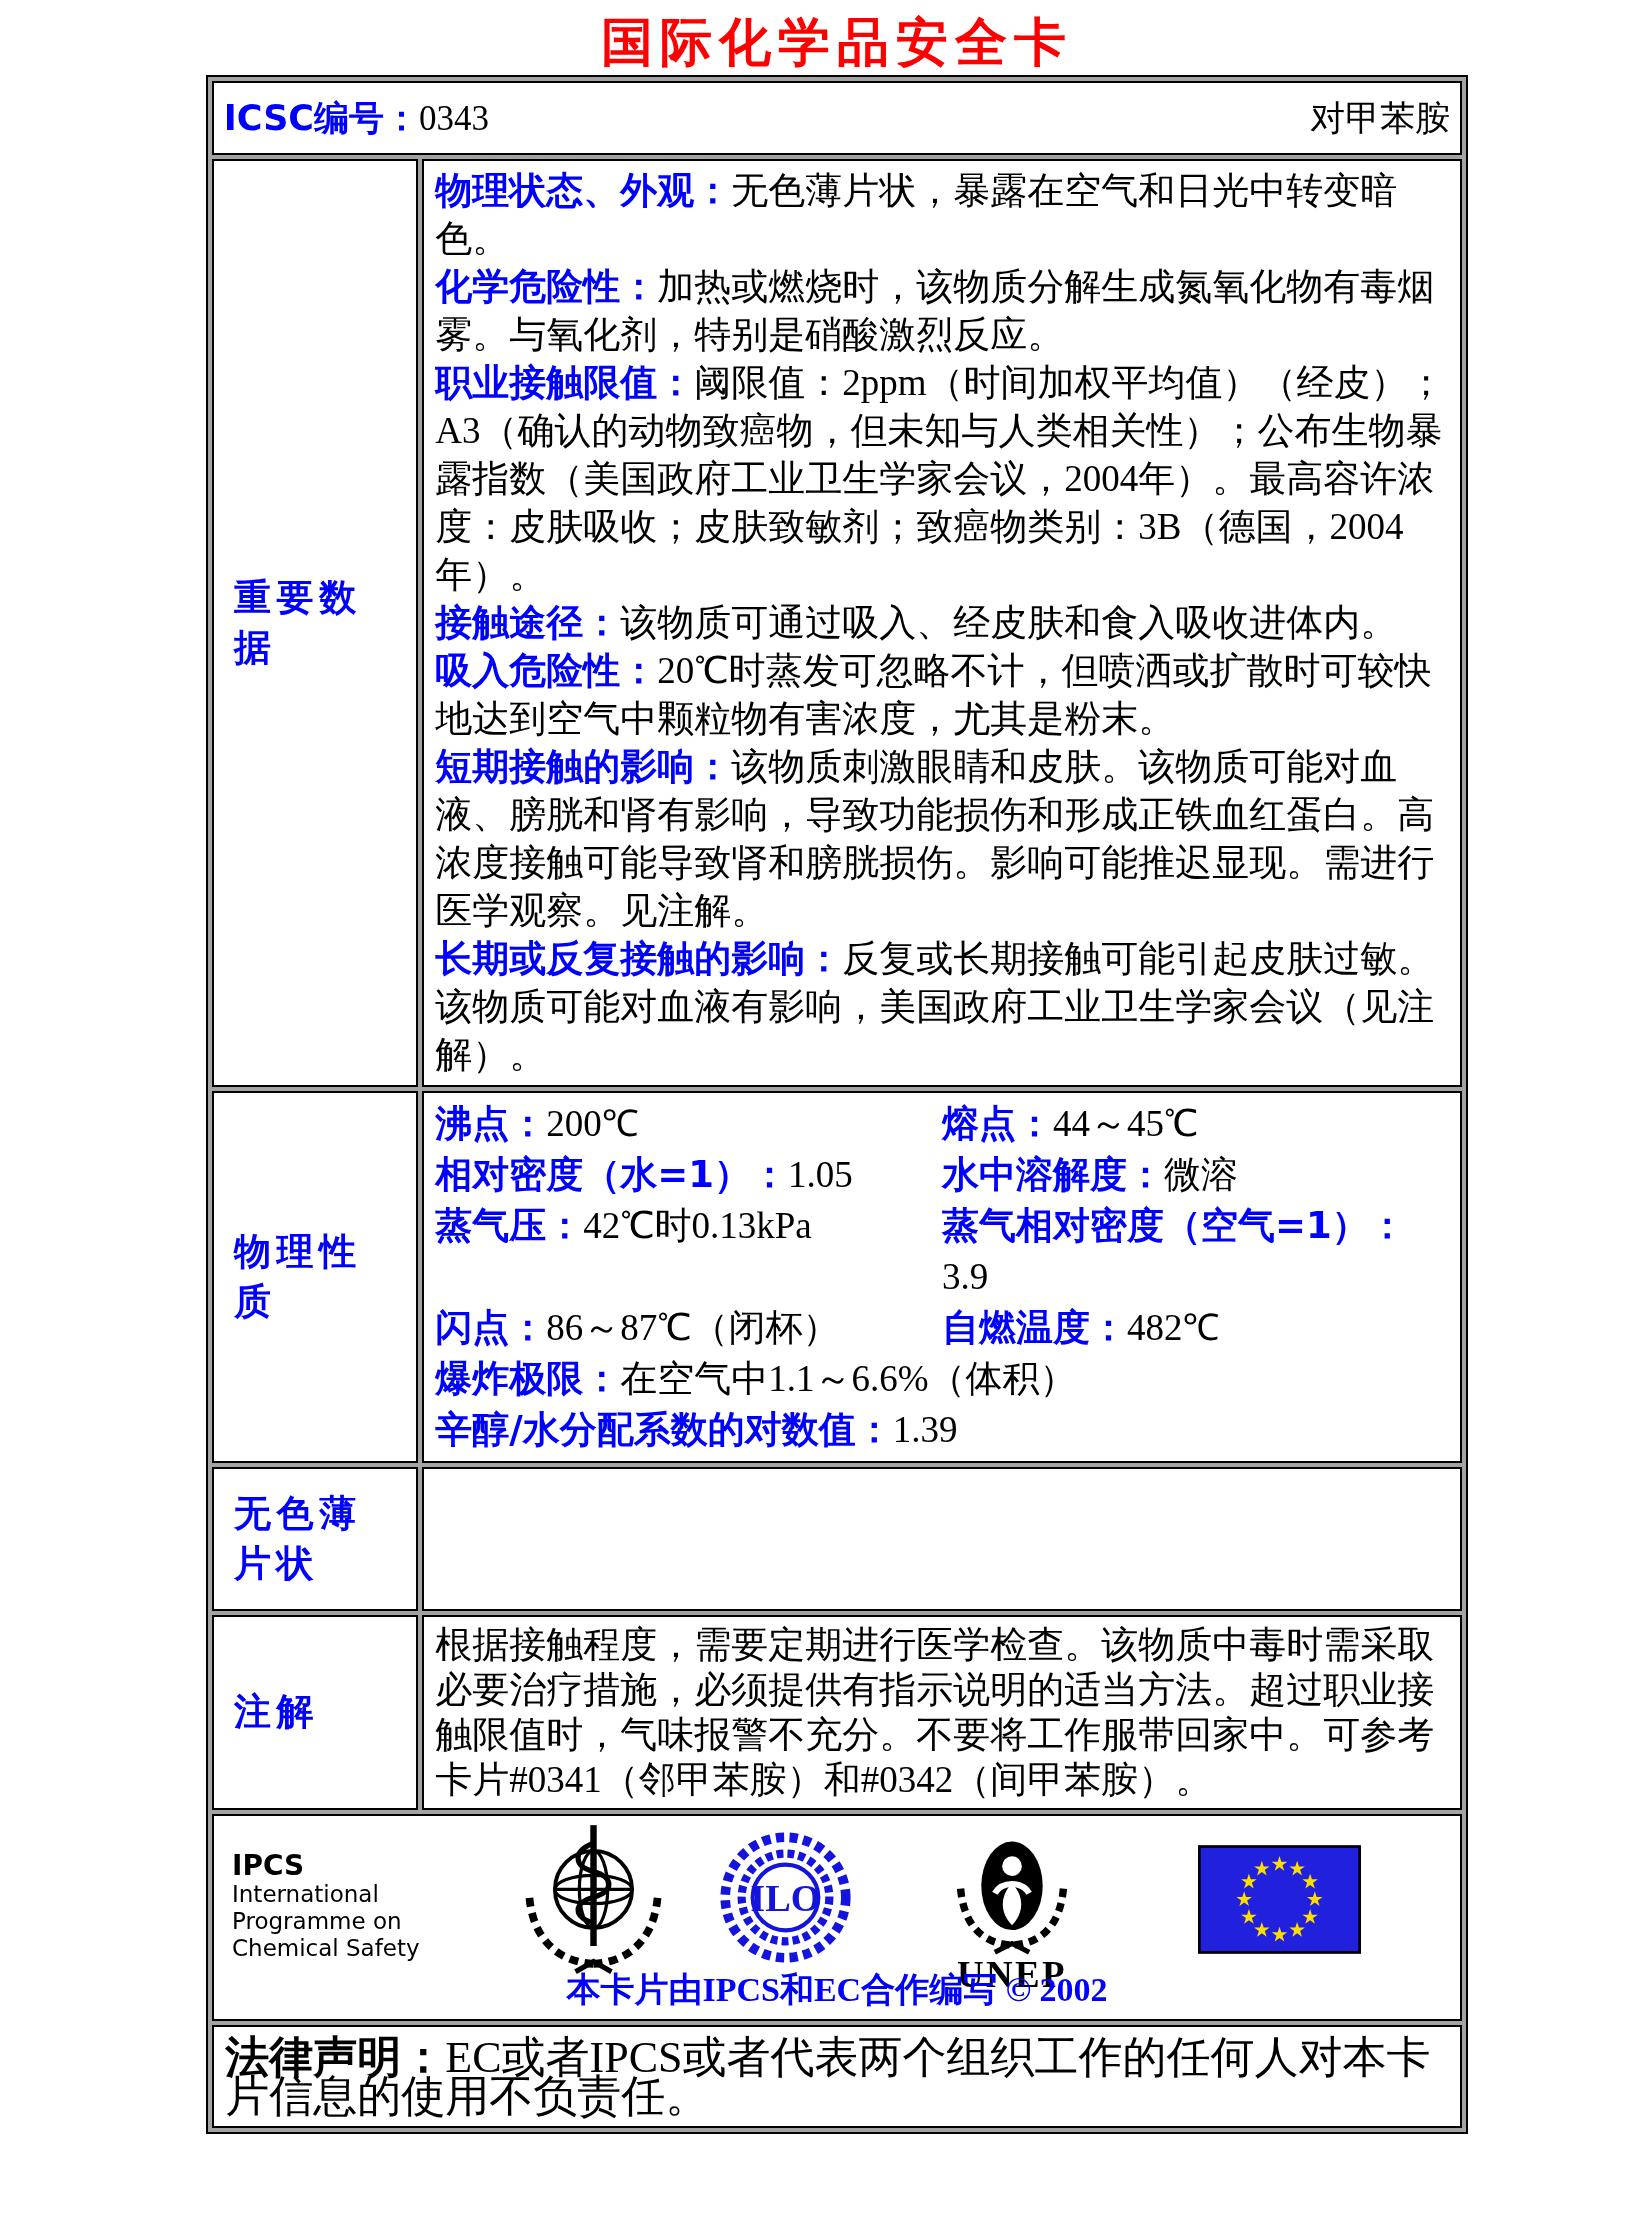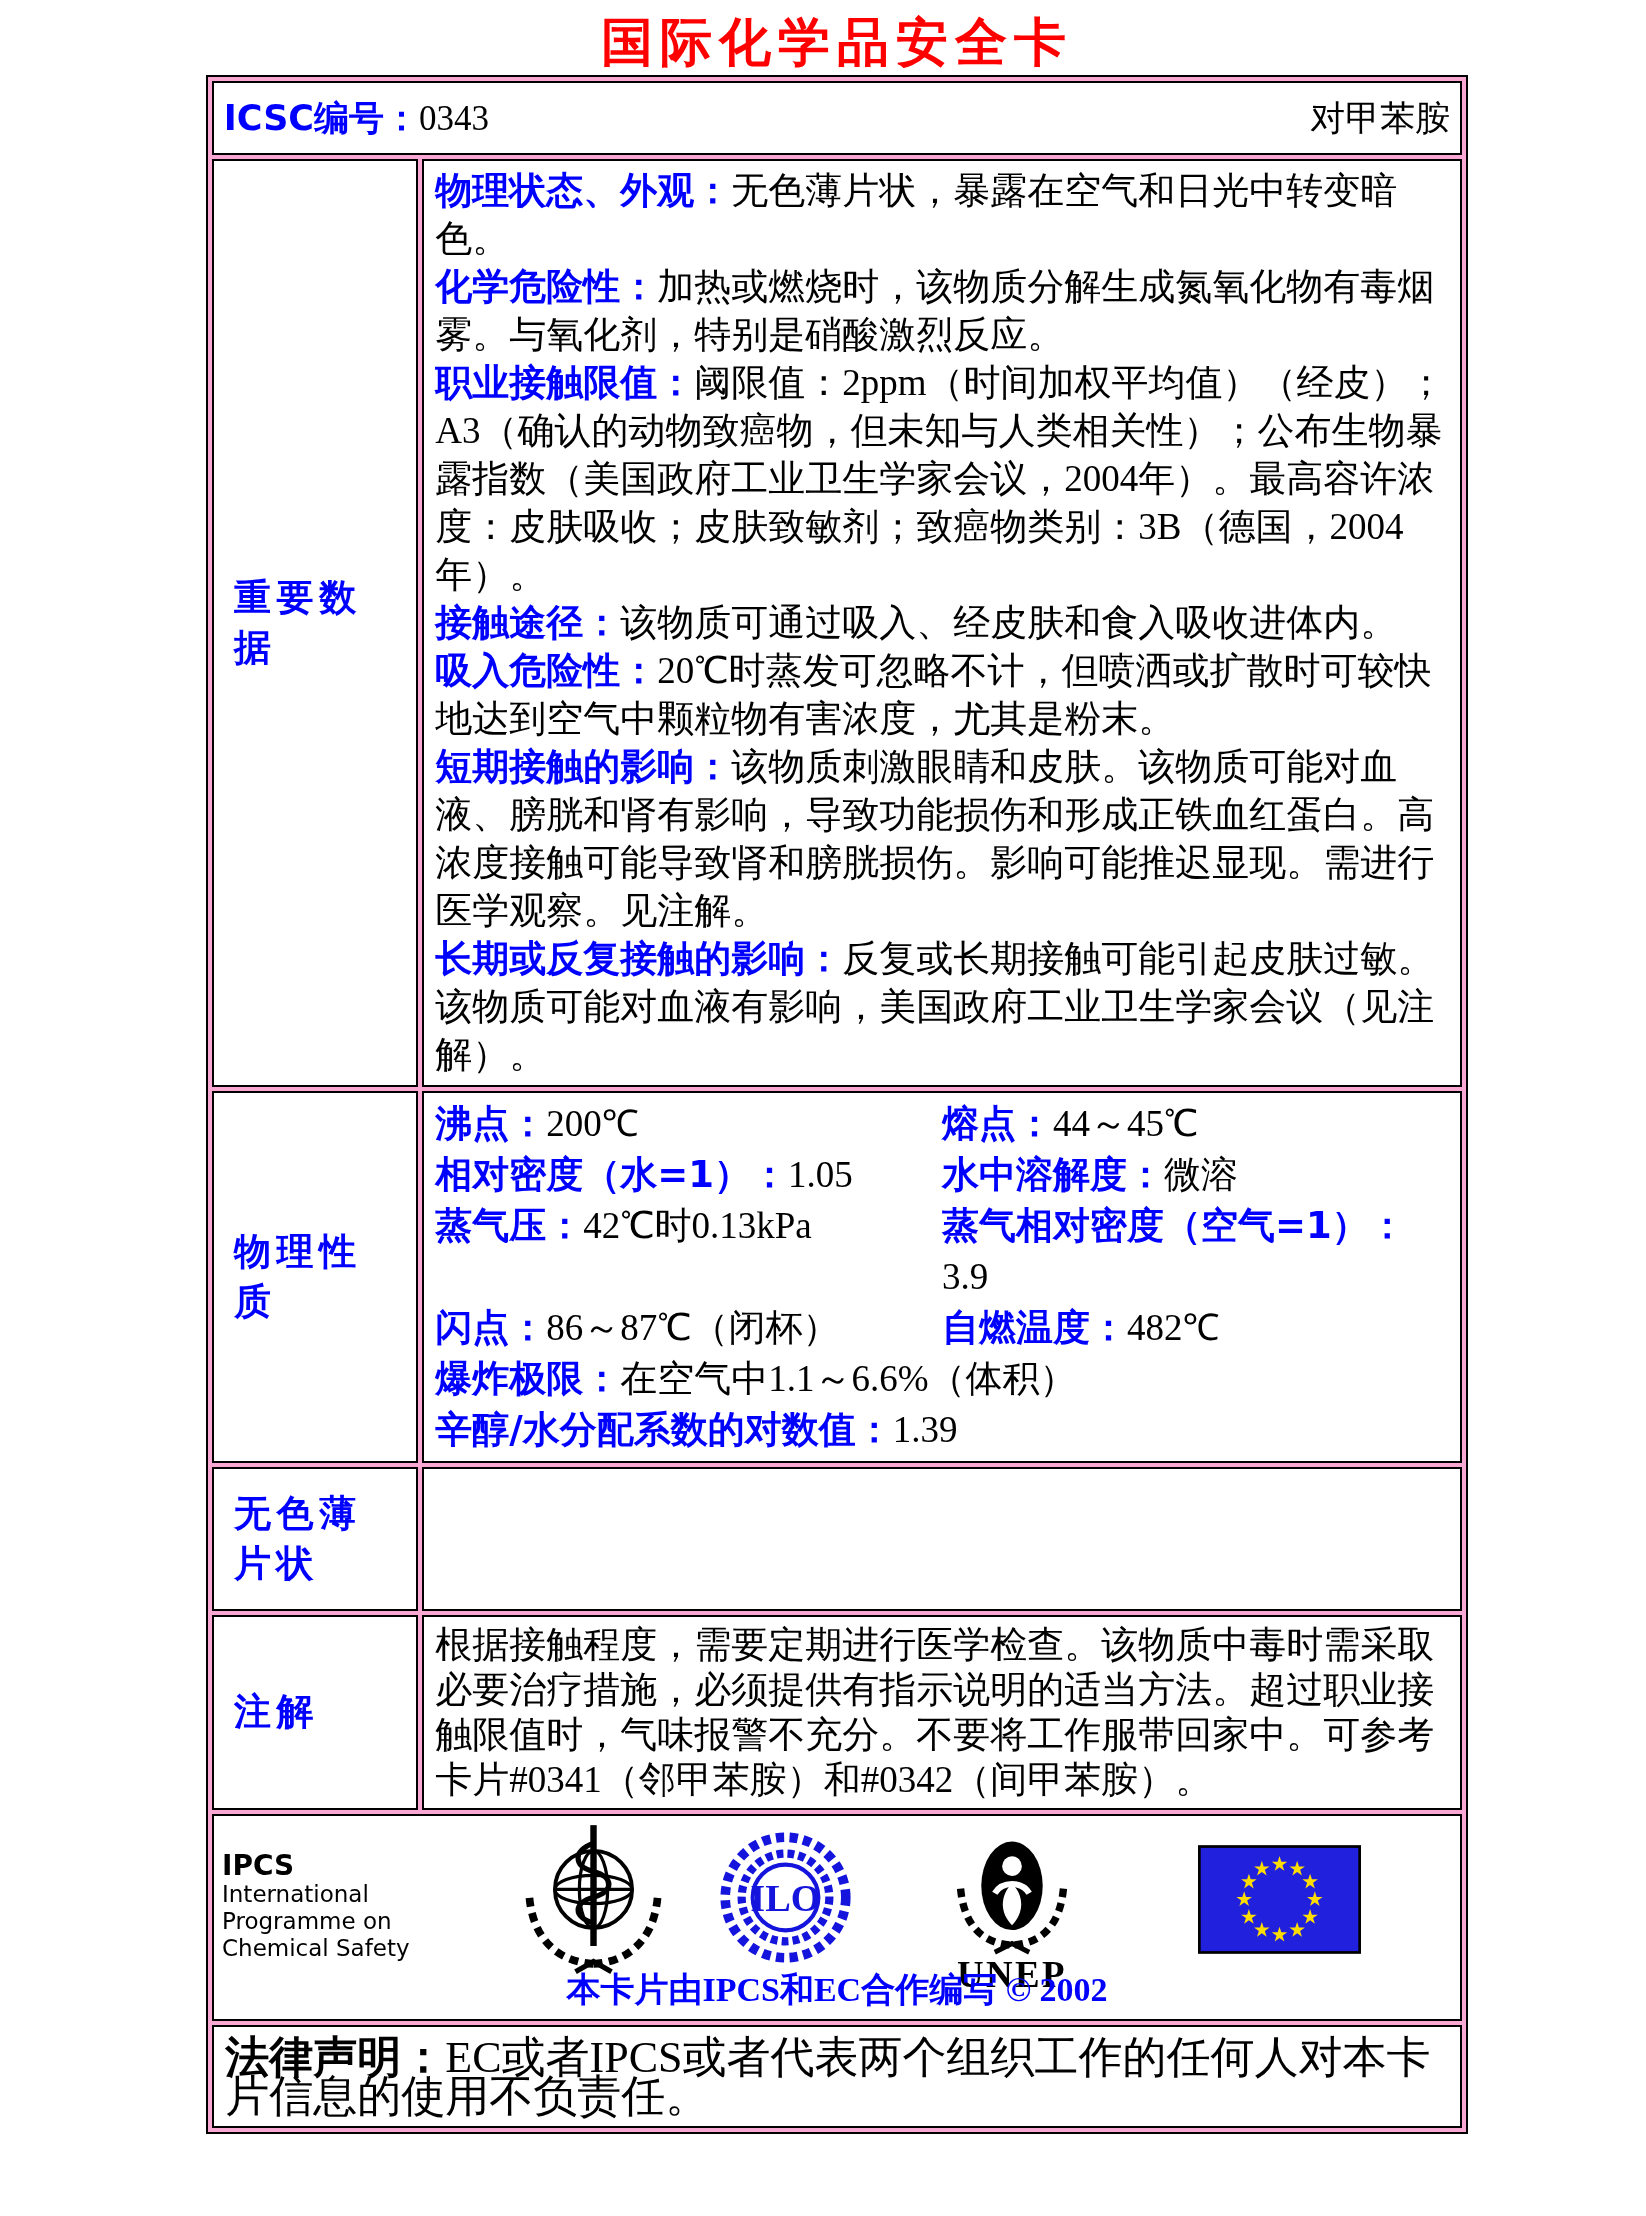--- a/index.html
+++ b/index.html
@@ -2,38 +2,38 @@
 <html style="font-size:11.3px"><head>
 <meta charset="utf-8">
 <style>
   html,body{margin:0;padding:0;background:#ffffff;}
   .page{position:relative;width:1460px;height:2216px;background:#ffffff;
         font-family:"Liberation Serif",serif;color:#000;}
   .doc-title{position:absolute;top:8.4px;left:206px;width:1262px;text-align:center;
         font-family:"DejaVu Sans",sans-serif;font-weight:bold;font-size:52px;
         letter-spacing:7px;color:#ff0000;}
   table.card{position:absolute;top:75px;left:206px;width:1262px;
-        border:2.8px solid #000;border-collapse:separate;border-spacing:4.2px;background:#f9a8d4;}
+        border:2.8px solid #000;border-collapse:separate;border-spacing:4.2px;background:#a3a3a3;}
   table.card td{border:2.1px solid #000;background:#fff;}
   td.hdr{height:62px;padding:4.2px 9.8px;font-size:35px;vertical-align:middle;}
   .hdr-wrap{display:flex;justify-content:space-between;align-items:center;}
   .blab{color:#0000ff;font-family:"DejaVu Sans",sans-serif;font-weight:bold;}
   td.lab{width:162px;vertical-align:middle;color:#0000ff;
         font-family:"DejaVu Sans",sans-serif;font-weight:bold;font-size:37px;
         letter-spacing:5.6px;padding:20px;}
   td.con{font-size:37px;line-height:48px;padding:5.6px 11.3px;vertical-align:middle;color:#000;}
   td.con p{margin:0;}
   .phys .prow{display:flex;line-height:51px;}
   .phys .pcell{width:50%;}
   .phys .full{display:block;}
   td.env{height:91px;}
   td.notes{line-height:45px;}
   td.addl{font-size:35px;line-height:39px;padding:4.2px 11.3px;}
   td.logos-cell{height:203px;padding:0;position:relative;}
-  .ipcs-block{position:absolute;left:8px;top:34px;font-family:"DejaVu Sans",sans-serif;}
+  .ipcs-block{position:absolute;left:18px;top:34px;font-family:"DejaVu Sans",sans-serif;}
   .ipcs-acr{font-weight:bold;font-size:28px;line-height:31px;}
   .ipcs-line{font-size:23px;line-height:27px;}
   .logo{position:absolute;}
   .who-logo{left:302px;top:4.2px;}
   .ilo-logo{left:503px;top:12.7px;}
   .unep-logo{left:724px;top:1.4px;}
   .eu-flag{left:984px;top:29.5px;}
   .foot-caption{position:absolute;left:0;bottom:5.6px;width:100%;text-align:center;
         color:#0000ff;font-weight:bold;font-size:34px;}
   td.legal{font-size:44px;line-height:39px;padding:9.8px 11.3px;}

